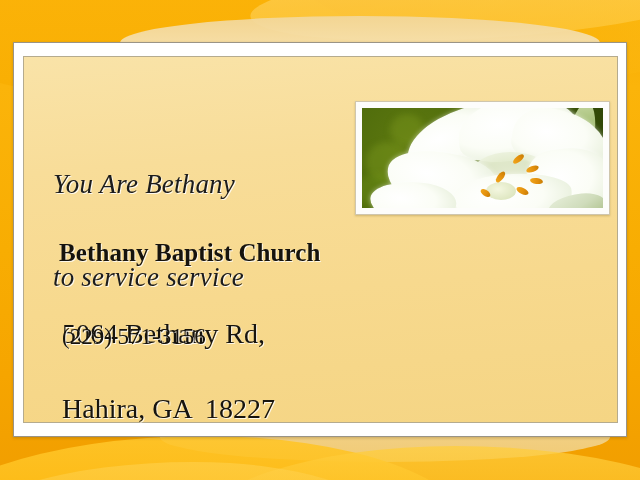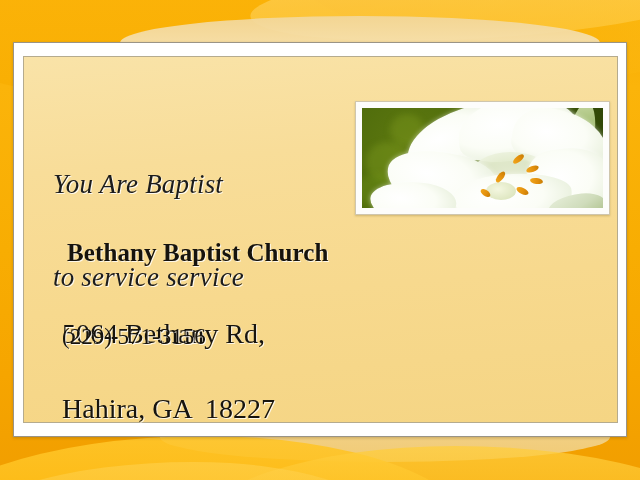--- a/index.html
+++ b/index.html
@@ -155,21 +155,21 @@
     line-height: 31px;
     color: #1c1c1c;
     letter-spacing: .2px;
     text-shadow: 1px 1px 0 rgba(255, 255, 255, .85);
     white-space: pre;
   }
   .headline-line { display: block; }
 
   .church-name {
     position: absolute;
-    left: 43px;
+    left: 35px;
     top: 182px;
     font-size: 25px;
     font-weight: bold;
     color: #16130d;
     letter-spacing: .1px;
     text-shadow: 1px 1px 0 rgba(255, 255, 255, .8);
     white-space: pre;
   }
   .address {
     position: absolute;
@@ -330,21 +330,21 @@
   <div class="wave arc-bottom"></div>
   <div class="wave wave-bot-a"></div>
   <div class="wave wave-bot-b"></div>
   <div class="wave wave-bot-c"></div>
   <div class="wave wave-bot-d"></div>
 
   <div class="card-frame">
     <div class="card-panel">
 
       <div class="headline">
-        <span class="headline-line">You Are Baptist</span>
+        <span class="headline-line">You Are Bethany</span>
         <span class="headline-line">to service service</span>
       </div>
 
       <div class="church-name">Bethany Baptist Church</div>
 
       <div class="address">
         <span class="address-line">5064 Bethany Rd,</span>
         <span class="address-line">Hahira, GA  18227</span>
       </div>
 

